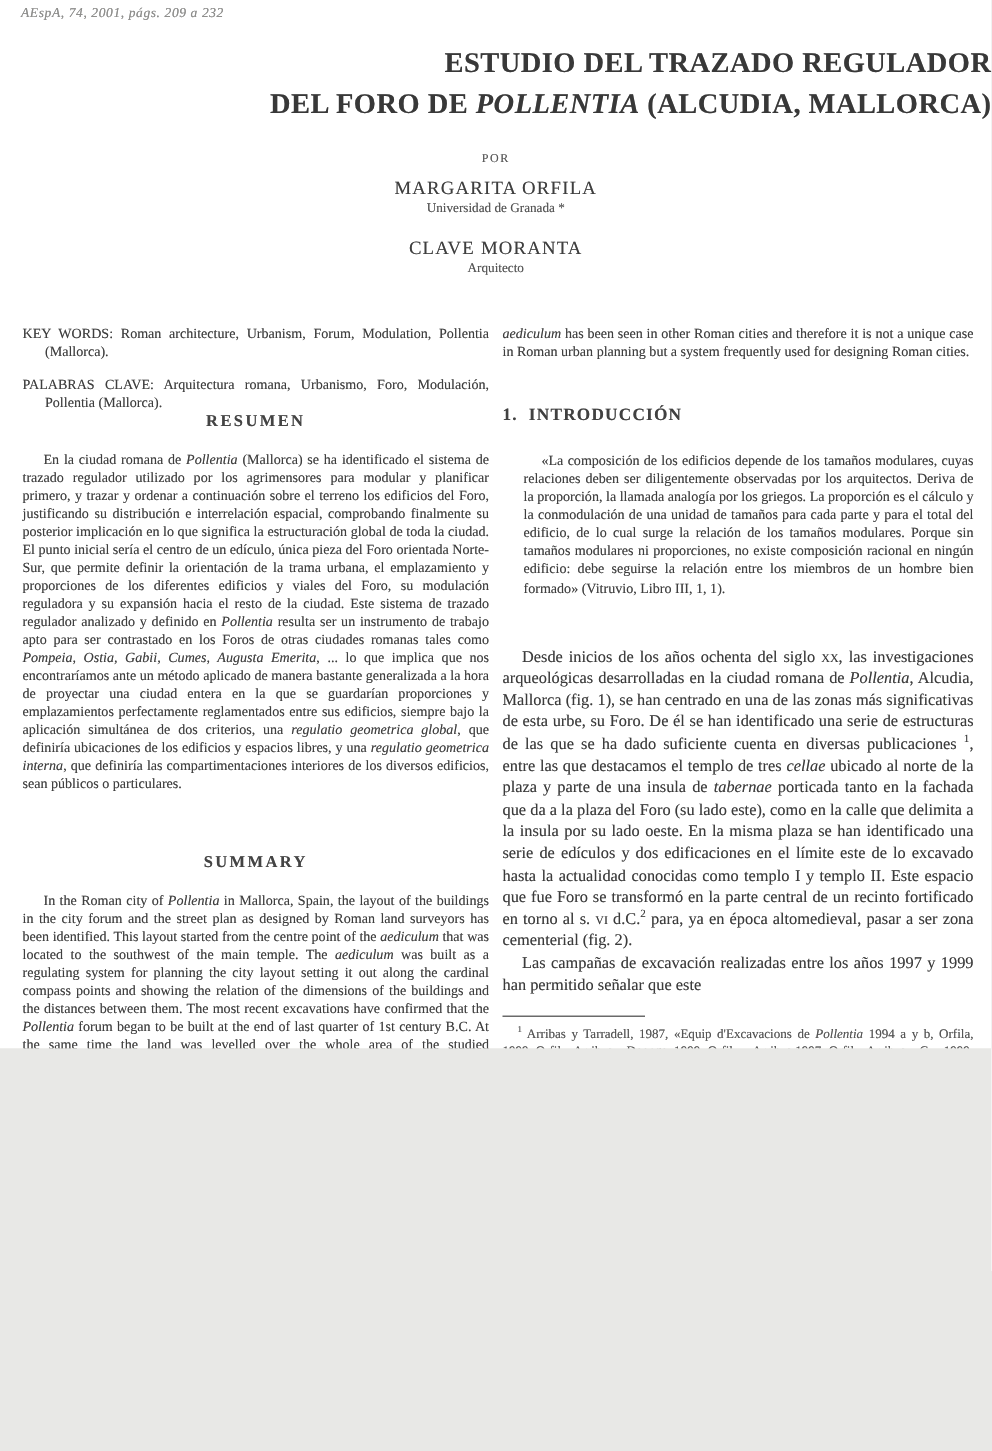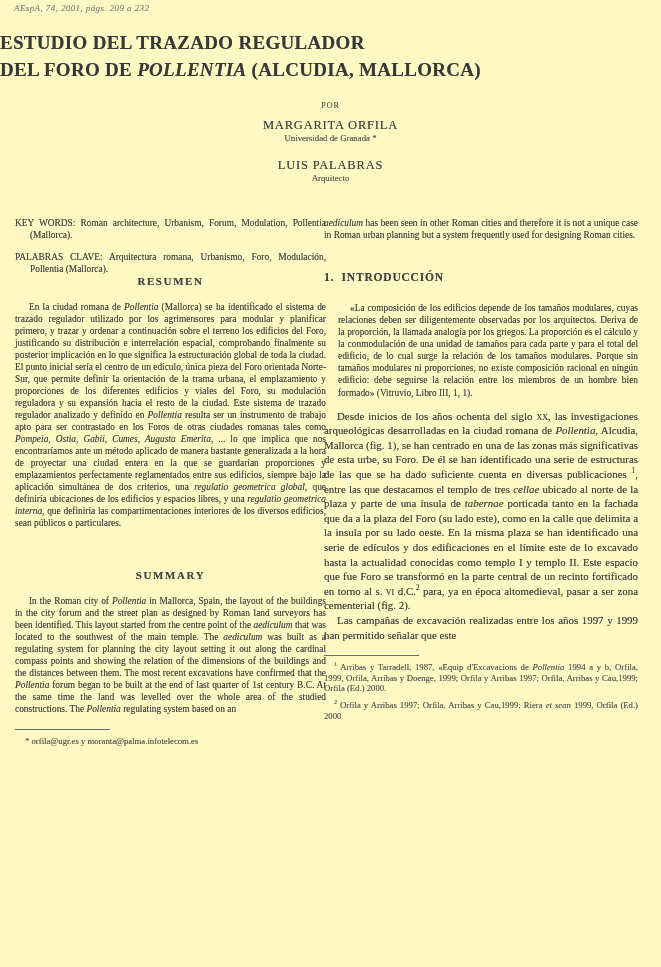--- a/index.html
+++ b/index.html
@@ -1,45 +1,45 @@
 <!DOCTYPE html>
 <html><head>
 <meta charset="utf-8">
 <style>
   * { margin:0; padding:0; box-sizing:border-box; }
   html,body { background:#e8e8e6; }
   .page {
     position:relative;
-    width:661px; height:967px;
+    width:661px; height:699px;
     margin:0 auto;
-    background:#fef9c3;
+    background:#ffffff;
     font-family:"Liberation Serif","DejaVu Serif",serif;
     color:#3f3f3f;
     text-shadow:0 0 .35px rgba(70,70,70,.55);
     overflow:hidden;
   }
   .journal-line {
     position:absolute; top:3px; left:14px;
     font-size:9px; font-style:italic; color:#8f8f8d; letter-spacing:.4px;
   }
   .title-block {
     position:absolute; top:29px; left:0; width:100%;
-    text-align:left; font-size:19px; line-height:27px;
+    text-align:right; font-size:19px; line-height:27px;
     color:#383838; letter-spacing:.3px;
   }
   .byline { position:absolute; left:0; width:100%; text-align:center; }
   .por { top:101px; font-size:8px; letter-spacing:1px; color:#5a5a5a; }
   .author1 { top:118px; font-size:12.5px; letter-spacing:.8px; }
   .affil1  { top:133px; font-size:8.8px; color:#555; }
   .author2 { top:158px; font-size:12.5px; letter-spacing:.8px; }
   .affil2  { top:173px; font-size:8.8px; color:#555; }
 
   .col { position:absolute; top:218px; }
   .col-left  { left:15px;  width:311px; }
-  .col-right { left:324px; width:314px; }
+  .col-right { left:335px; width:314px; }
 
   .kw {
     font-size:9.4px; line-height:11.6px; text-align:justify;
     padding-left:15px; text-indent:-15px;
   }
   .kw + .kw { margin-top:11px; }
 
   .center-head {
     text-align:center; font-size:11px; letter-spacing:1.6px; color:#444;
   }
@@ -67,38 +67,38 @@
     margin-top:29px; font-size:11.5px; letter-spacing:.8px; color:#414141;
   }
   .quote {
     margin-top:19px; padding-left:14px;
     font-size:9.4px; line-height:12.1px; text-align:justify; text-indent:12px;
   }
   .body-para {
     font-size:10.9px; line-height:14.6px; text-align:justify; text-indent:13px;
     color:#3c3c3c;
   }
-  .body-para.first { margin-top:10px; }
+  .body-para.first { margin-top:32px; }
   sup { vertical-align:super; font-size:68%; line-height:0; }
   .sc { font-variant:small-caps; }
   i { font-style:italic; }
 </style>
 </head>
 <body>
 
 <div class="page">
 
   <div class="journal-line">AEspA, 74, 2001, págs. 209 a 232</div>
 
   <h1 class="title-block">ESTUDIO DEL TRAZADO REGULADOR<br>DEL FORO DE <i>POLLENTIA</i> (ALCUDIA, MALLORCA)</h1>
 
   <div class="byline author1">MARGARITA ORFILA</div>
   <div class="byline por">POR</div>
   <div class="byline affil1">Universidad de Granada *</div>
-  <div class="byline author2">LUIS PALABRAS</div>
+  <div class="byline author2">CLAVE MORANTA</div>
   <div class="byline affil2">Arquitecto</div>
 
   <div class="col col-left">
     <p class="kw">KEY WORDS: Roman architecture, Urbanism, Forum, Modulation, Pollentia (Mallorca).</p>
     <p class="kw">PALABRAS CLAVE: Arquitectura romana, Urbanismo, Foro, Modulación, Pollentia (Mallorca).</p>
 
     <h2 class="center-head head-resumen">RESUMEN</h2>
     <p class="abstract">En la ciudad romana de <i>Pollentia</i> (Mallorca) se ha identificado el sistema de trazado regulador utilizado por los agrimensores para modular y planificar primero, y trazar y ordenar a continuación sobre el terreno los edificios del Foro, justificando su distribución e interrelación espacial, comprobando finalmente su posterior implicación en lo que significa la estructuración global de toda la ciudad. El punto inicial sería el centro de un edículo, única pieza del Foro orientada Norte-Sur, que permite definir la orientación de la trama urbana, el emplazamiento y proporciones de los diferentes edificios y viales del Foro, su modulación reguladora y su expansión hacia el resto de la ciudad. Este sistema de trazado regulador analizado y definido en <i>Pollentia</i> resulta ser un instrumento de trabajo apto para ser contrastado en los Foros de otras ciudades romanas tales como <i>Pompeia, Ostia, Gabii, Cumes, Augusta Emerita</i>, ... lo que implica que nos encontraríamos ante un método aplicado de manera bastante generalizada a la hora de proyectar una ciudad entera en la que se guardarían proporciones y emplazamientos perfectamente reglamentados entre sus edificios, siempre bajo la aplicación simultánea de dos criterios, una <i>regulatio geometrica global</i>, que definiría ubicaciones de los edificios y espacios libres, y una <i>regulatio geometrica interna</i>, que definiría las compartimentaciones interiores de los diversos edificios, sean públicos o particulares.</p>
 
     <h2 class="center-head head-summary">SUMMARY</h2>

